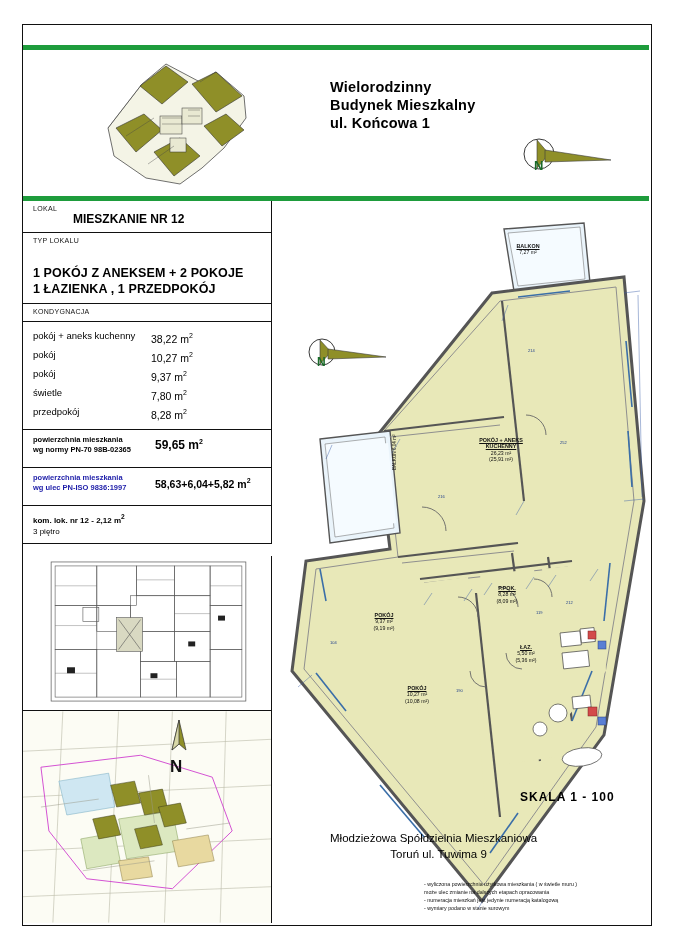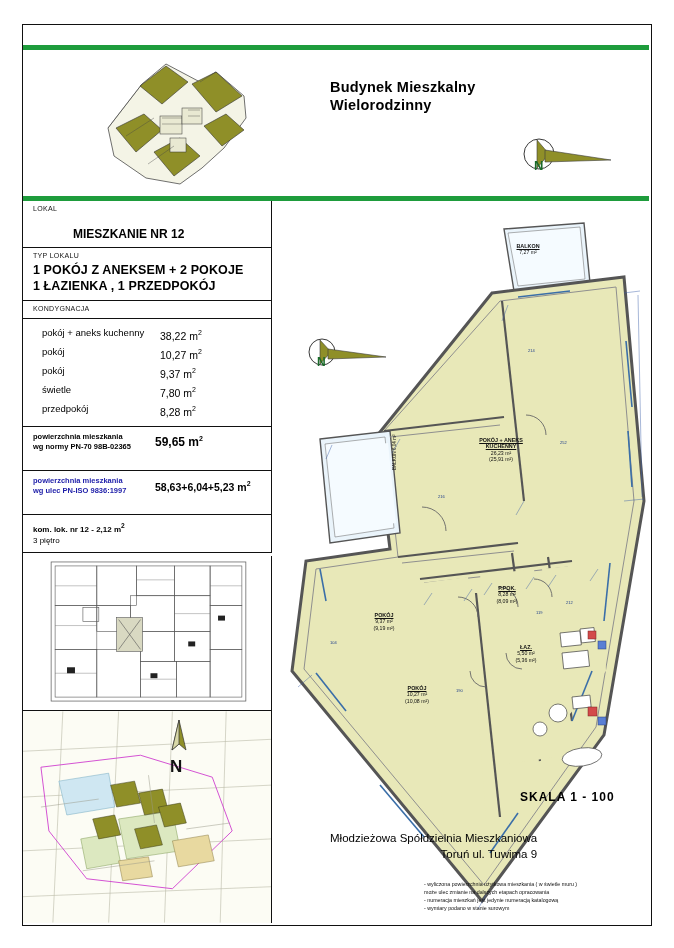--- a/index.html
+++ b/index.html
@@ -19,30 +19,30 @@
   
   .roofplan{position:absolute;left:96px;top:56px;width:200px;height:135px;}
 
   
   .compass-top{position:absolute;left:515px;top:130px;width:100px;height:60px;}
 
   
   .infocol{position:absolute;left:23px;top:201px;width:249px;}
   .ibox{border-bottom:1px solid #111;border-right:1px solid #111;padding:4px 8px 6px 10px;box-sizing:border-box;}
   .lbl{font-size:7px;letter-spacing:.3px;text-transform:uppercase;color:#111;}
-  .big2{font-size:12.5px;font-weight:bold;line-height:16px;margin-top:3px;letter-spacing:.1px;}
-  .mid{font-size:12px;font-weight:bold;margin-top:15px;padding-left:40px;}
+  .big2{font-size:12.5px;font-weight:bold;line-height:16px;margin-top:21px;letter-spacing:.1px;}
+  .mid{font-size:12px;font-weight:bold;margin-top:0;padding-left:40px;}
 
   .arealist{border-right:1px solid #111;border-bottom:1px solid #111;padding:6px 8px 6px 10px;box-sizing:border-box;}
-  .arow{display:flex;font-size:9.5px;line-height:15.5px;margin-left:9px;}
+  .arow{display:flex;font-size:9.5px;line-height:15.5px;}
   .arow .n{width:118px;}
   .arow .v{font-size:10.5px;}
   .arow .v sup{font-size:7px;}
 
-  .sumbox{border-right:1px solid #111;border-bottom:1px solid #111;padding:5px 8px 18px 10px;box-sizing:border-box;display:flex;align-items:center;}
+  .sumbox{border-right:1px solid #111;border-bottom:1px solid #111;padding:5px 8px 12px 10px;box-sizing:border-box;display:flex;align-items:center;}
   .sumbox .t{font-size:7.5px;font-weight:bold;line-height:10px;width:122px;}
   .sumbox .t.blue{color:#1c1ca8;}
   .sumbox .vv{font-size:12px;font-weight:bold;}
   .sumbox .vv.small{font-size:10.5px;font-weight:bold;}
   .sumbox .vv sup{font-size:7px;}
 
   .kombox{border-right:1px solid #111;border-bottom:1px solid #111;padding:5px 8px 6px 10px;box-sizing:border-box;}
   .kombox .k1{font-size:8px;font-weight:bold;line-height:11px;}
   .kombox .k2{font-size:8px;line-height:11px;}
 
@@ -50,21 +50,21 @@
   .miniplan{position:absolute;left:23px;top:556px;width:249px;height:155px;border-right:1px solid #111;border-bottom:1px solid #111;box-sizing:border-box;background:#fff;}
   
   .sitemap{position:absolute;left:23px;top:711px;width:249px;height:212px;border-right:1px solid #111;box-sizing:border-box;overflow:hidden;background:#fdfdf7;}
   .nmark{position:absolute;left:152px;top:716px;width:54px;height:60px;}
 
   
   .planarea{position:absolute;left:272px;top:201px;width:377px;height:722px;}
   .compass-mid{position:absolute;left:300px;top:332px;width:88px;height:48px;}
 
   .scale{position:absolute;left:520px;top:790px;font-size:12px;font-weight:bold;letter-spacing:1px;}
-  .company{position:absolute;left:330px;top:830px;font-size:11.5px;line-height:16px;text-align:right;}
+  .company{position:absolute;left:330px;top:830px;font-size:11.5px;line-height:16px;text-align:center;}
   .notes{position:absolute;left:424px;top:880px;font-size:5.3px;line-height:8px;color:#111;}
 
   
   .rlab{position:absolute;font-size:5.2px;line-height:6.4px;text-align:center;color:#111;}
   .rlab b{font-size:5.4px;text-decoration:underline;}
   .tiny{position:absolute;font-size:4px;color:#1a3a8a;}
   .vtiny{position:absolute;font-size:4px;color:#1a3a8a;transform:rotate(-90deg);transform-origin:left top;white-space:nowrap;}
 </style>
 </head>
 <body>
@@ -92,22 +92,23 @@
       <rect x="74" y="82" width="16" height="14"></rect>
     </g>
     <g stroke="#444" stroke-width="0.4" fill="none">
       <path d="M66 62 L86 62 M66 68 L86 68 M92 54 L104 54 M92 60 L104 60"></path>
       <path d="M30 80 L58 62 M52 108 L78 90"></path>
       <path d="M12 72 L46 28 M104 26 L120 16"></path>
     </g>
   </svg>
 
   <div class="hdr-title">
+    <div>Wielorodzinny</div>
     <div>Budynek Mieszkalny</div>
-    <div>Wielorodzinny</div>
+    <div>ul. Końcowa 1</div>
   </div>
 
   <svg class="compass-top" viewBox="0 0 100 60">
     <circle cx="24" cy="24" r="15" fill="none" stroke="#3a3a3a" stroke-width="1"></circle>
     <polygon points="22,10 34,24 22,38" fill="#8f8f28" stroke="#3a3a3a" stroke-width="0.6"></polygon>
     <polygon points="30,20 96,30 30,32" fill="#8f8f28" stroke="#3a3a3a" stroke-width="0.6"></polygon>
     <text x="19" y="40" font-family="Liberation Sans, sans-serif" font-size="13" font-weight="bold" fill="#1b6b2a">N</text>
   </svg>
 
   <div class="infocol">
@@ -156,21 +157,21 @@
         <div>wg normy PN-70 98B-02365</div>
       </div>
       <div class="vv"><span>59,65 m</span><sup>2</sup></div>
     </div>
 
     <div class="sumbox">
       <div class="t blue">
         <div>powierzchnia mieszkania</div>
         <div>wg ulec PN-ISO 9836:1997</div>
       </div>
-      <div class="vv small"><span>58,63+6,04+5,23 m</span><sup>2</sup></div>
+      <div class="vv small"><span>58,63+6,04+5,82 m</span><sup>2</sup></div>
     </div>
 
     <div class="kombox">
       <div class="k1"><span>kom. lok. nr 12 - 2,12 m</span><sup>2</sup></div>
       <div class="k2">3 piętro</div>
     </div>
   </div>
 
   <svg class="miniplan" viewBox="0 0 249 155">
     <g stroke="#555" stroke-width="0.7" fill="#ffffff">

